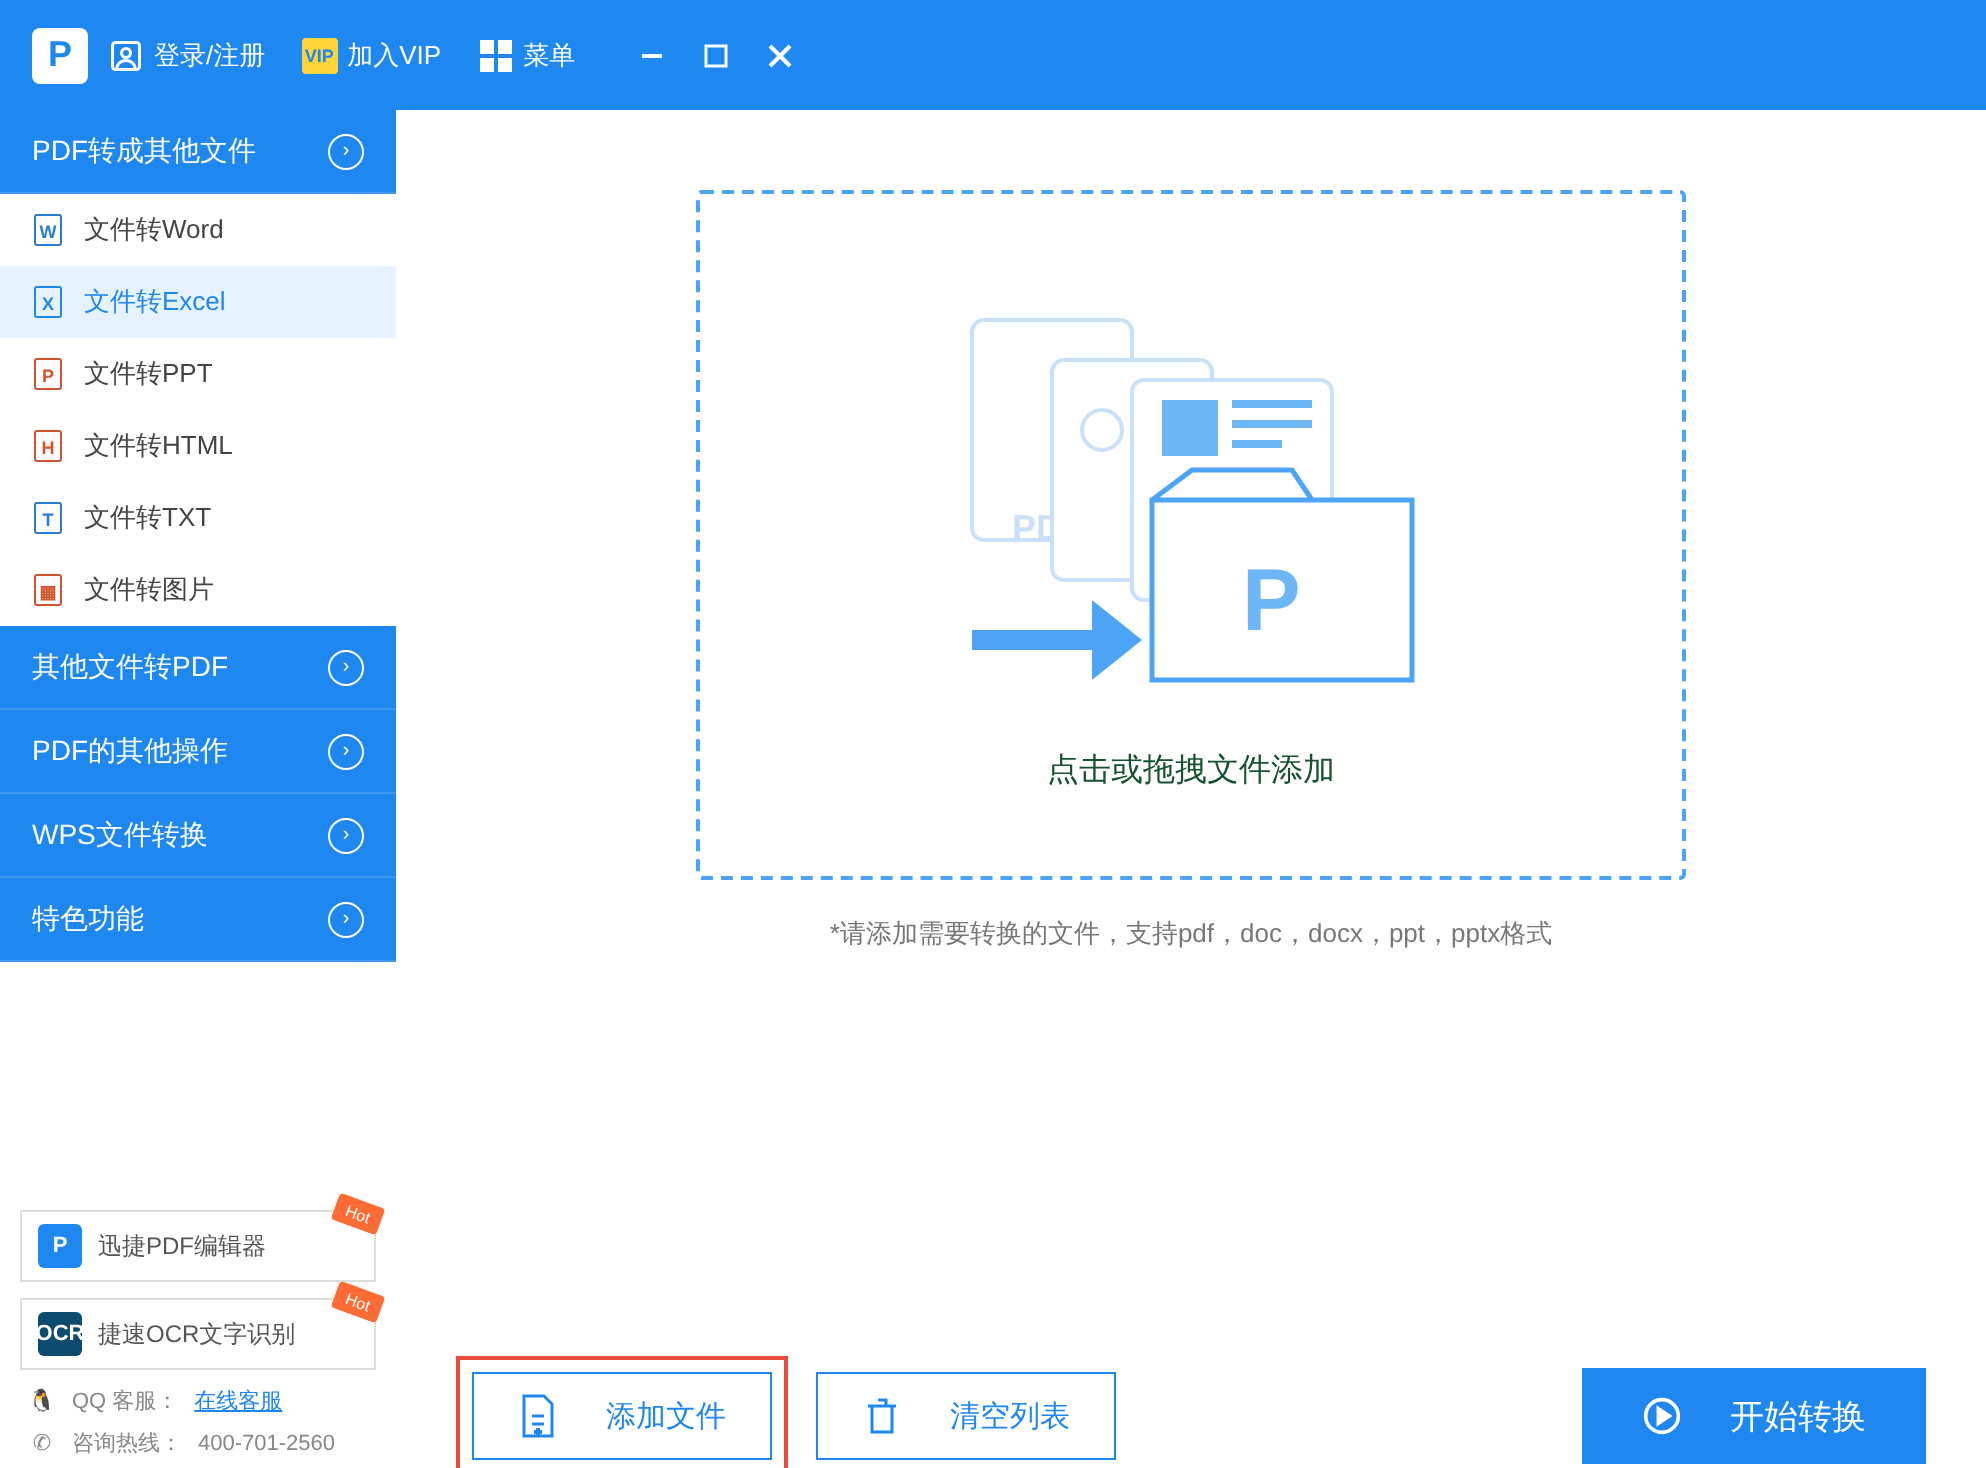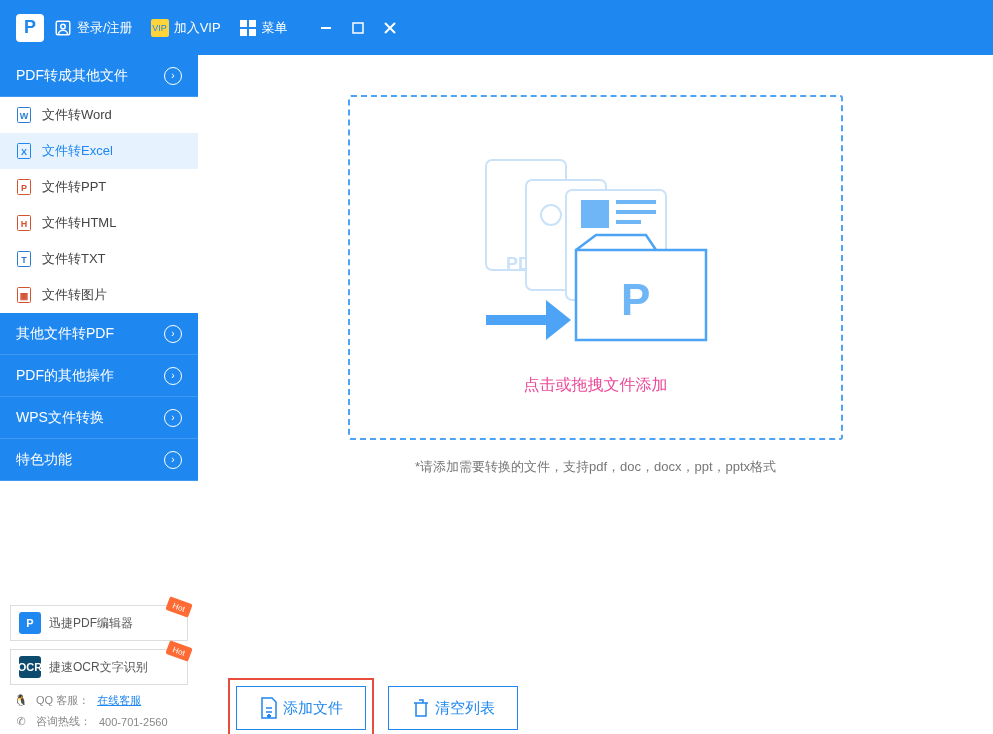--- a/index.html
+++ b/index.html
@@ -27,26 +27,26 @@
     .promo { height: 36px; border: 1px solid #ddd; display: flex; align-items: center; gap: 8px; padding: 0 8px; font-size: 12px; color: #555; margin-bottom: 8px; position: relative; cursor: pointer; }
     .promo-icon { width: 22px; height: 22px; border-radius: 3px; display: flex; align-items: center; justify-content: center; color: #fff; font-size: 11px; font-weight: bold; }
     .hot-badge { position: absolute; top: -6px; right: -4px; width: 24px; height: 14px; background: #FF6B35; border-radius: 2px; transform: rotate(20deg); display: flex; align-items: center; justify-content: center; color: #fff; font-size: 8px; }
     
     .info-line { display: flex; align-items: center; gap: 8px; font-size: 11px; color: #888; margin-bottom: 6px; padding: 0 4px; }
     .info-line .ic { width: 14px; height: 14px; display: flex; align-items: center; justify-content: center; }
     .link { color: #1E87F0; text-decoration: underline; cursor: pointer; }
     
     .main { flex: 1; display: flex; flex-direction: column; padding: 40px 30px 20px 30px; }
     .dropzone { border: 2px dashed #4DA3F5; border-radius: 3px; height: 345px; margin: 0 120px; display: flex; flex-direction: column; align-items: center; justify-content: center; cursor: pointer; }
-    .dz-text { color: #ec4899; font-size: 16px; margin-top: 15px; }
+    .dz-text { color: #14532d; font-size: 16px; margin-top: 15px; }
     .hint { text-align: center; color: #777; font-size: 13px; margin-top: 18px; }
     
     .bottom-bar { margin-top: auto; display: flex; align-items: center; gap: 14px; padding-bottom: 8px; }
     .btn-group-hl { border: 2px solid #E74C3C; padding: 6px; display: flex; gap: 12px; }
-    .btn { height: 44px; padding: 0 22px; border: 1px solid #1E87F0; color: #1E87F0; background: #fff; display: flex; align-items: center; gap: 4px; font-size: 15px; cursor: pointer; }
+    .btn { height: 44px; padding: 0 22px; border: 1px solid #1E87F0; color: #1E87F0; background: #fff; display: flex; align-items: center; gap: 24px; font-size: 15px; cursor: pointer; }
     .btn-primary { background: #1E87F0; color: #fff; border: none; padding: 0 30px; height: 48px; font-size: 17px; margin-left: auto; }
     .btn-icon { width: 20px; height: 20px; display: flex; align-items: center; justify-content: center; }
   </style>
 </head>
 <body>
 
 <div class="titlebar">
   <div class="logo-box">
       <span>P</span>
     </div>
@@ -54,21 +54,21 @@
     <span class="hdr-icon">
         <svg width="18" height="18" viewBox="0 0 24 24" fill="none" stroke="#fff" stroke-width="2">
           <rect x="3" y="3" width="18" height="18" rx="2"></rect>
           <circle cx="12" cy="10" r="3"></circle>
           <path d="M6 20c0-3 3-5 6-5s6 2 6 5"></path>
         </svg>
       </span>
     <span>登录/注册</span>
   </div>
   <div class="hdr-btn">
-    <span class="hdr-icon" style="background:#FFD43B;color:#1E87F0;font-size:9px;font-weight:normal;border-radius:2px;">VIP</span>
+    <span class="hdr-icon" style="background:#FFD43B;color:#1E87F0;font-size:9px;font-weight:bold;border-radius:2px;">VIP</span>
     <span>加入VIP</span>
   </div>
   <div class="hdr-btn">
     <span class="hdr-icon">
         <svg width="16" height="16" viewBox="0 0 16 16" fill="#fff">
           <rect x="0" y="0" width="7" height="7"></rect>
           <rect x="9" y="0" width="7" height="7"></rect>
           <rect x="0" y="9" width="7" height="7"></rect>
           <rect x="9" y="9" width="7" height="7"></rect>
         </svg>
@@ -238,15 +238,24 @@
         </div>
       </div>
       <div class="btn">
         <span class="btn-icon">
             <svg width="18" height="20" viewBox="0 0 18 20" fill="none" stroke="#1E87F0" stroke-width="1.5">
               <path d="M2 5h14M4 5v13h10V5M7 2h4v3"></path>
             </svg>
           </span>
         <span>清空列表</span>
       </div>
+      <div class="btn btn-primary">
+        <span class="btn-icon">
+            <svg width="22" height="22" viewBox="0 0 22 22" fill="none" stroke="#fff" stroke-width="2">
+              <circle cx="11" cy="11" r="9"></circle>
+              <path d="M9 7l6 4-6 4z" fill="#fff"></path>
+            </svg>
+          </span>
+        <span>开始转换</span>
+      </div>
     </div>
   </div>
 </div>
 
 </body></html>

